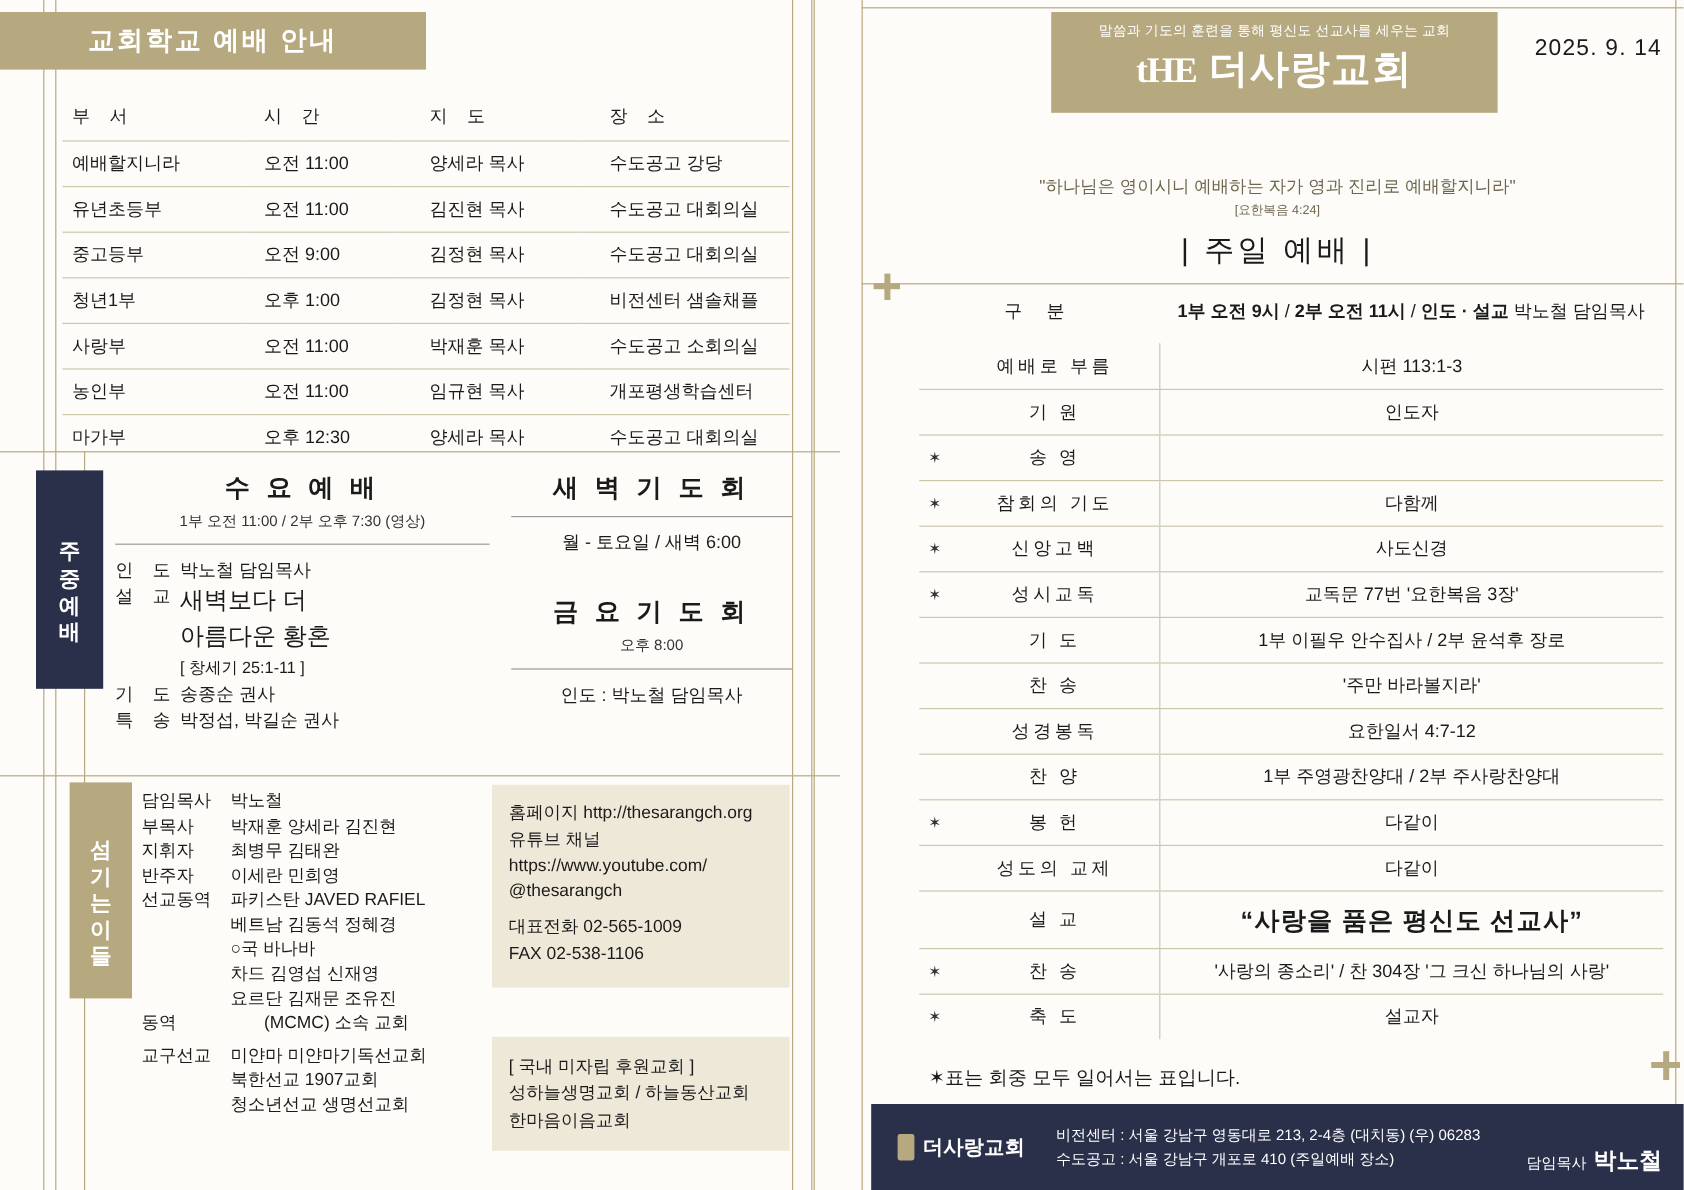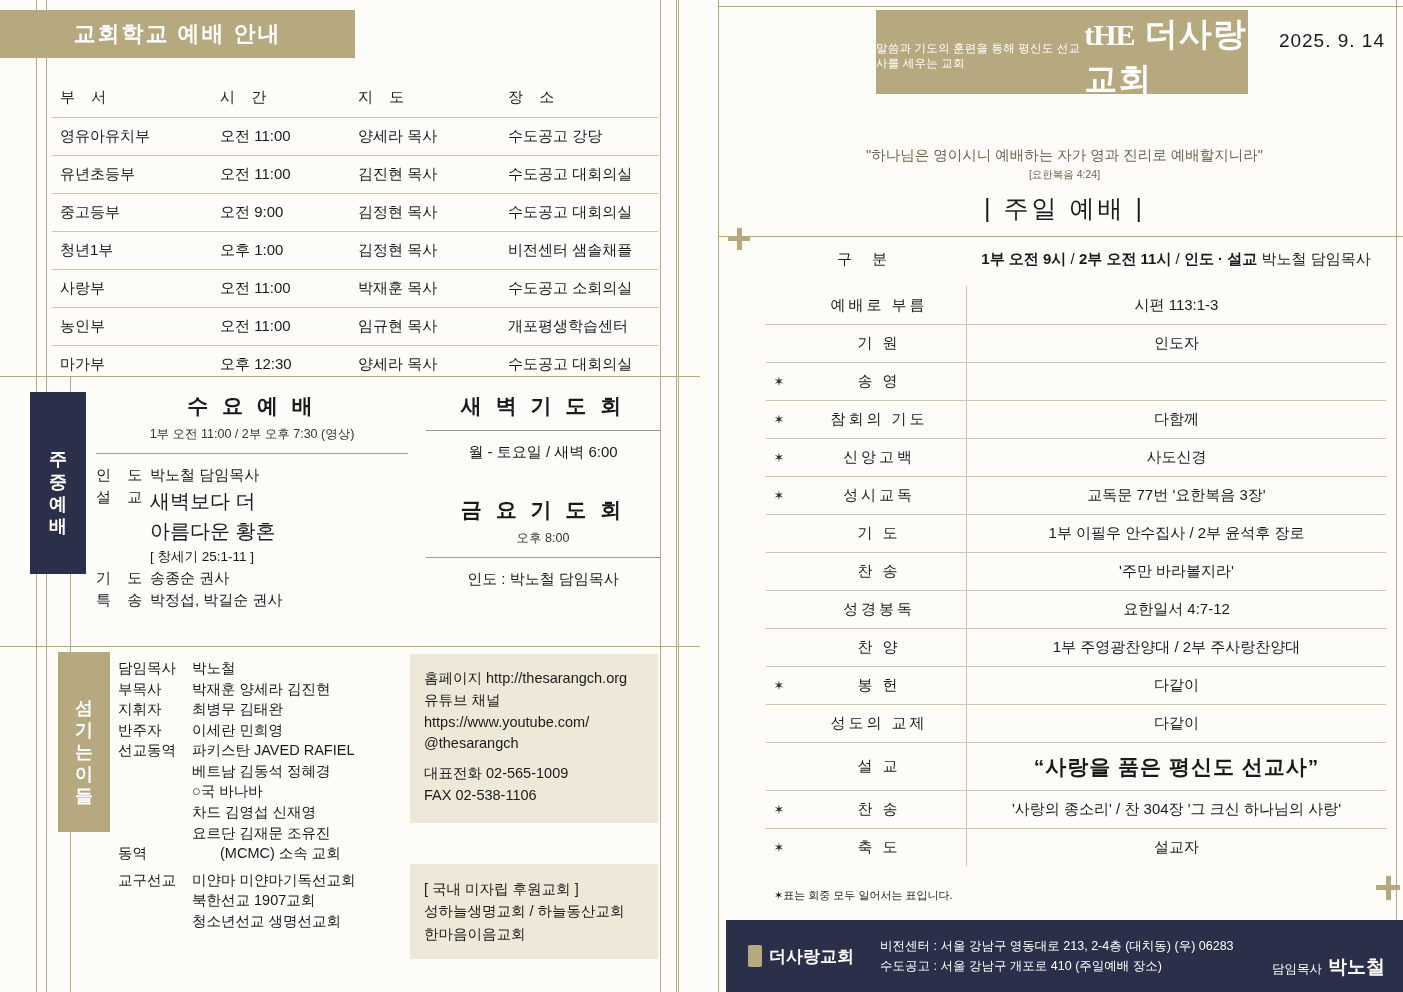--- a/index.html
+++ b/index.html
@@ -91,21 +91,21 @@
     position:absolute; left:292px; top:206px; width:248px;
     background:#eee8d8; padding:14px; font-size:14.5px; line-height:1.55;
   }
 
   
   .right { position:absolute; left:726px; top:0; width:677px; height:992px; }
 
   .brand-bar {
     position:absolute; left:150px; top:10px; width:372px; height:84px;
     background:#b6a87f; color:#fff;
-    display:flex; flex-direction:row; align-items:center; justify-content:flex-start;
+    display:flex; flex-direction:column; align-items:center; justify-content:flex-start;
     padding-top:8px;
   }
   .brand-tag { font-size:11.5px; letter-spacing:.2px; }
   .brand-name { font-size:33px; font-weight:bold; margin-top:2px; letter-spacing:1px; }
   .brand-the { font-family:"Liberation Serif", serif; font-size:30px; letter-spacing:-1px; }
 
   .date { position:absolute; right:18px; top:30px; font-size:19px; letter-spacing:1px; }
 
   .verse-line { position:absolute; left:0; top:146px; width:677px; text-align:center;
                 font-size:14.5px; color:#6f6550; }
@@ -126,21 +126,21 @@
     display:flex; align-items:center; min-height:38px;
     border-top:1px solid #cfc6ae;
   }
   .order .row:first-child { border-top:none; }
   .order .star { width:26px; text-align:center; font-size:13px; color:#333; }
   .order .label { width:174px; text-align:center; font-size:15px; letter-spacing:3px; }
   .order .sep { width:1px; align-self:stretch; background:#cfc6ae; }
   .order .val { flex:1; text-align:center; font-size:15px; padding:0 6px; }
   .order .val.sermon { font-size:21px; font-weight:bold; letter-spacing:1px; }
 
-  .note { position:absolute; left:48px; top:888px; font-size:11px; }
+  .note { position:absolute; left:48px; top:888px; font-size:16px; }
 
   .footer {
     position:absolute; left:0; bottom:0; width:677px; height:72px;
     background:#2a2f4a; color:#fff; display:flex; align-items:center;
   }
   .footer .logo { margin-left:22px; display:flex; align-items:center; gap:7px; }
   .footer .logo .mark { width:14px; height:22px; background:#b6a87f; border-radius:2px; }
   .footer .logo .nm { font-size:17px; font-weight:bold; }
   .footer .addr { margin-left:26px; font-size:12.5px; line-height:1.6; }
   .footer .pastor { position:absolute; right:18px; bottom:12px; font-size:12.5px; }
@@ -187,21 +187,21 @@
         <thead>
           <tr>
             <th class="c1">부 서</th>
             <th class="c2">시 간</th>
             <th class="c3">지 도</th>
             <th class="c4">장 소</th>
           </tr>
         </thead>
         <tbody>
           <tr>
-            <td class="dept">영유아유치부</td>
+            <td class="dept">예배할지니라</td>
             <td class="time">오전 11:00</td>
             <td class="lead">양세라 목사</td>
             <td class="place">수도공고 강당</td>
           </tr>
           <tr>
             <td class="dept">유년초등부</td>
             <td class="time">오전 11:00</td>
             <td class="lead">김진현 목사</td>
             <td class="place">수도공고 대회의실</td>
           </tr>

